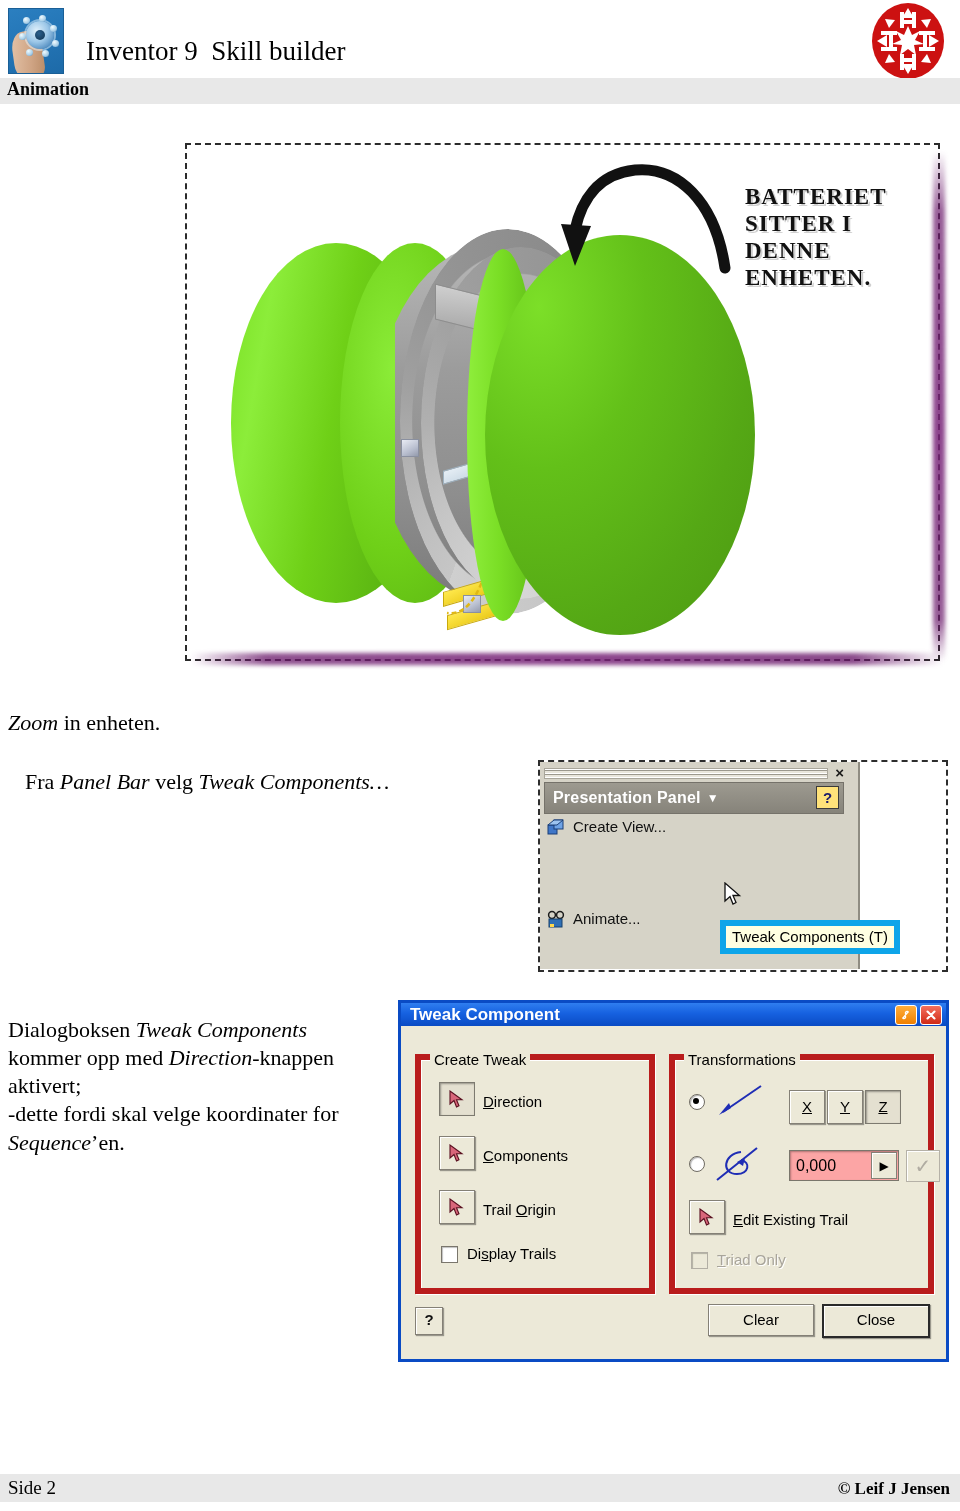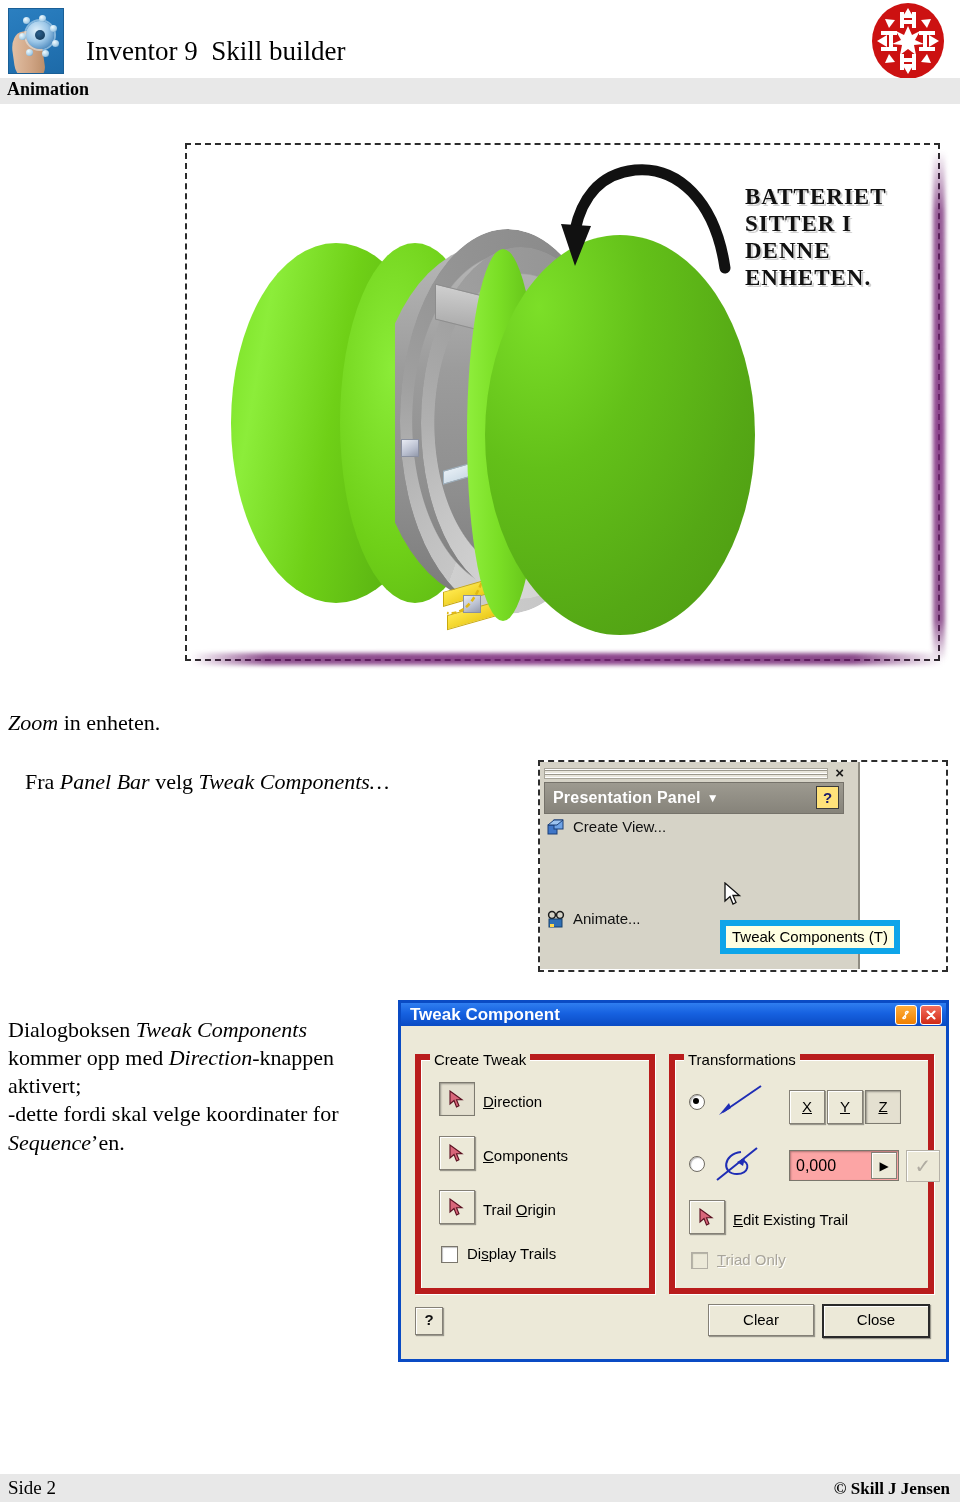--- a/index.html
+++ b/index.html
@@ -685,13 +685,13 @@
     <span class="rowlabel dim" style="left:42px;top:191px"><u>T</u>riad Only</span>
   </div>
 
   <div id="dlg-help">?</div>
   <div class="footbtn" id="btn-clear">Clear</div>
   <div class="footbtn" id="btn-close">Close</div>
 </div>
 
 <div id="footer"></div>
 <div id="footer-left">Side 2</div>
-<div id="footer-right">© Skill J Jensen</div>
+<div id="footer-right">© Leif J Jensen</div>
 
 </body></html>

